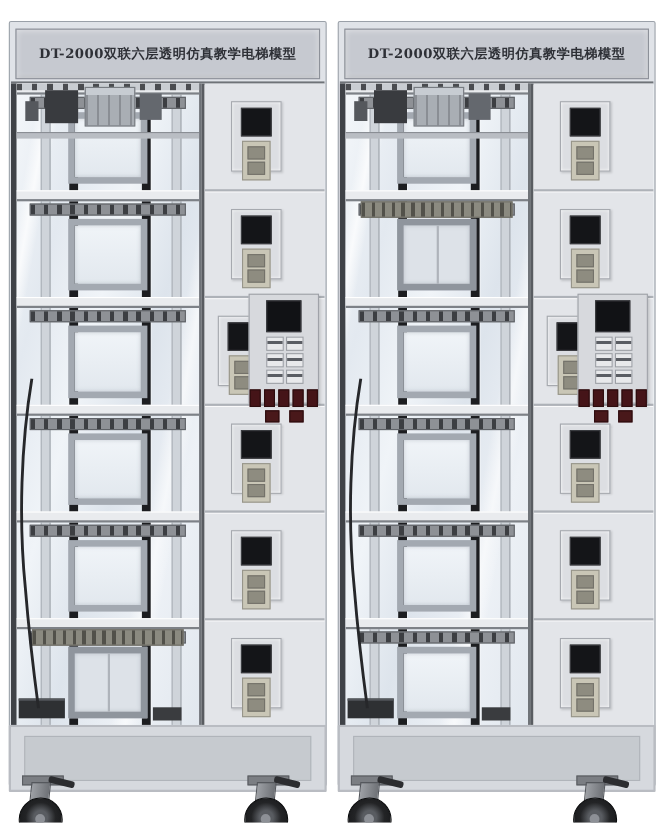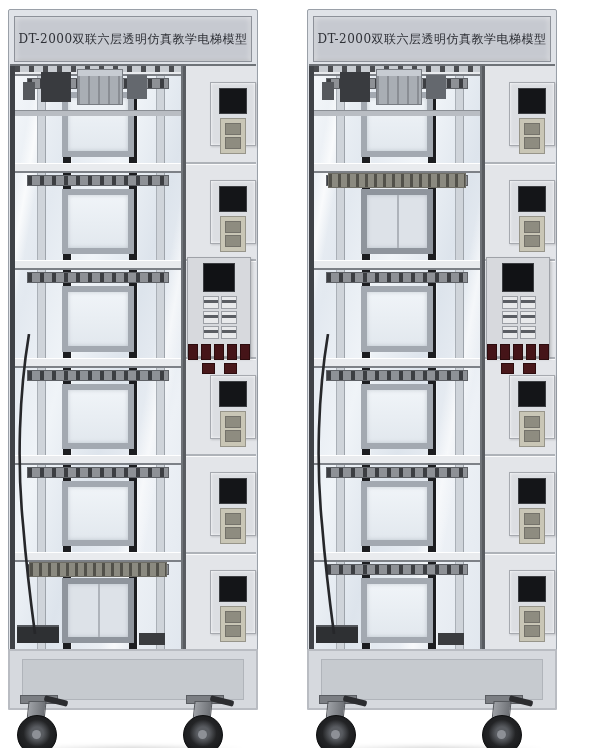--- a/index.html
+++ b/index.html
@@ -1,18 +1,18 @@
 <!DOCTYPE html>
 <html><head>
 <meta charset="utf-8">
 <style>
   html,body{margin:0;padding:0;background:#fff;}
   .stage{position:relative;width:603px;height:748px;background:#ffffff;overflow:hidden;
          font-family:"DejaVu Serif","Liberation Serif",serif;}
-  .unit{position:absolute;top:9px;width:250px;height:696px;}
+  .unit{position:absolute;top:19px;width:289px;height:696px;font-weight:bold;}
   .unit.left{left:8px;} .unit.right{left:307px;}
   .cabinet{position:absolute;inset:0;background:#e0e3e8;border:1px solid #9aa0a8;border-radius:2px;}
   .title-plate{position:absolute;top:7px;left:6px;right:6px;height:44px;background:#c6c9d0;
         border:1px solid #8d9199;box-shadow:inset 0 0 6px rgba(255,255,255,.6), inset 0 -2px 3px rgba(0,0,0,.12);
         display:flex;align-items:center;justify-content:center;}
   .title-text{font-size:12px;letter-spacing:.5px;color:#2e3036;white-space:nowrap;}
   .body{position:absolute;top:55px;left:2px;right:2px;height:583px;display:flex;border-top:2px solid #6f7378;border-bottom:2px solid #8a8e94;background:#e7ebf0;}
   
   .shaft{position:relative;width:166px;border-left:5px solid #3f4247;border-right:2px solid #6f7378;overflow:hidden;
      background:linear-gradient(105deg,#f4f7fa 0%,#e3e9f0 22%,#f0f4f8 40%,#dde4ec 58%,#edf1f6 78%,#e1e7ee 100%);}

